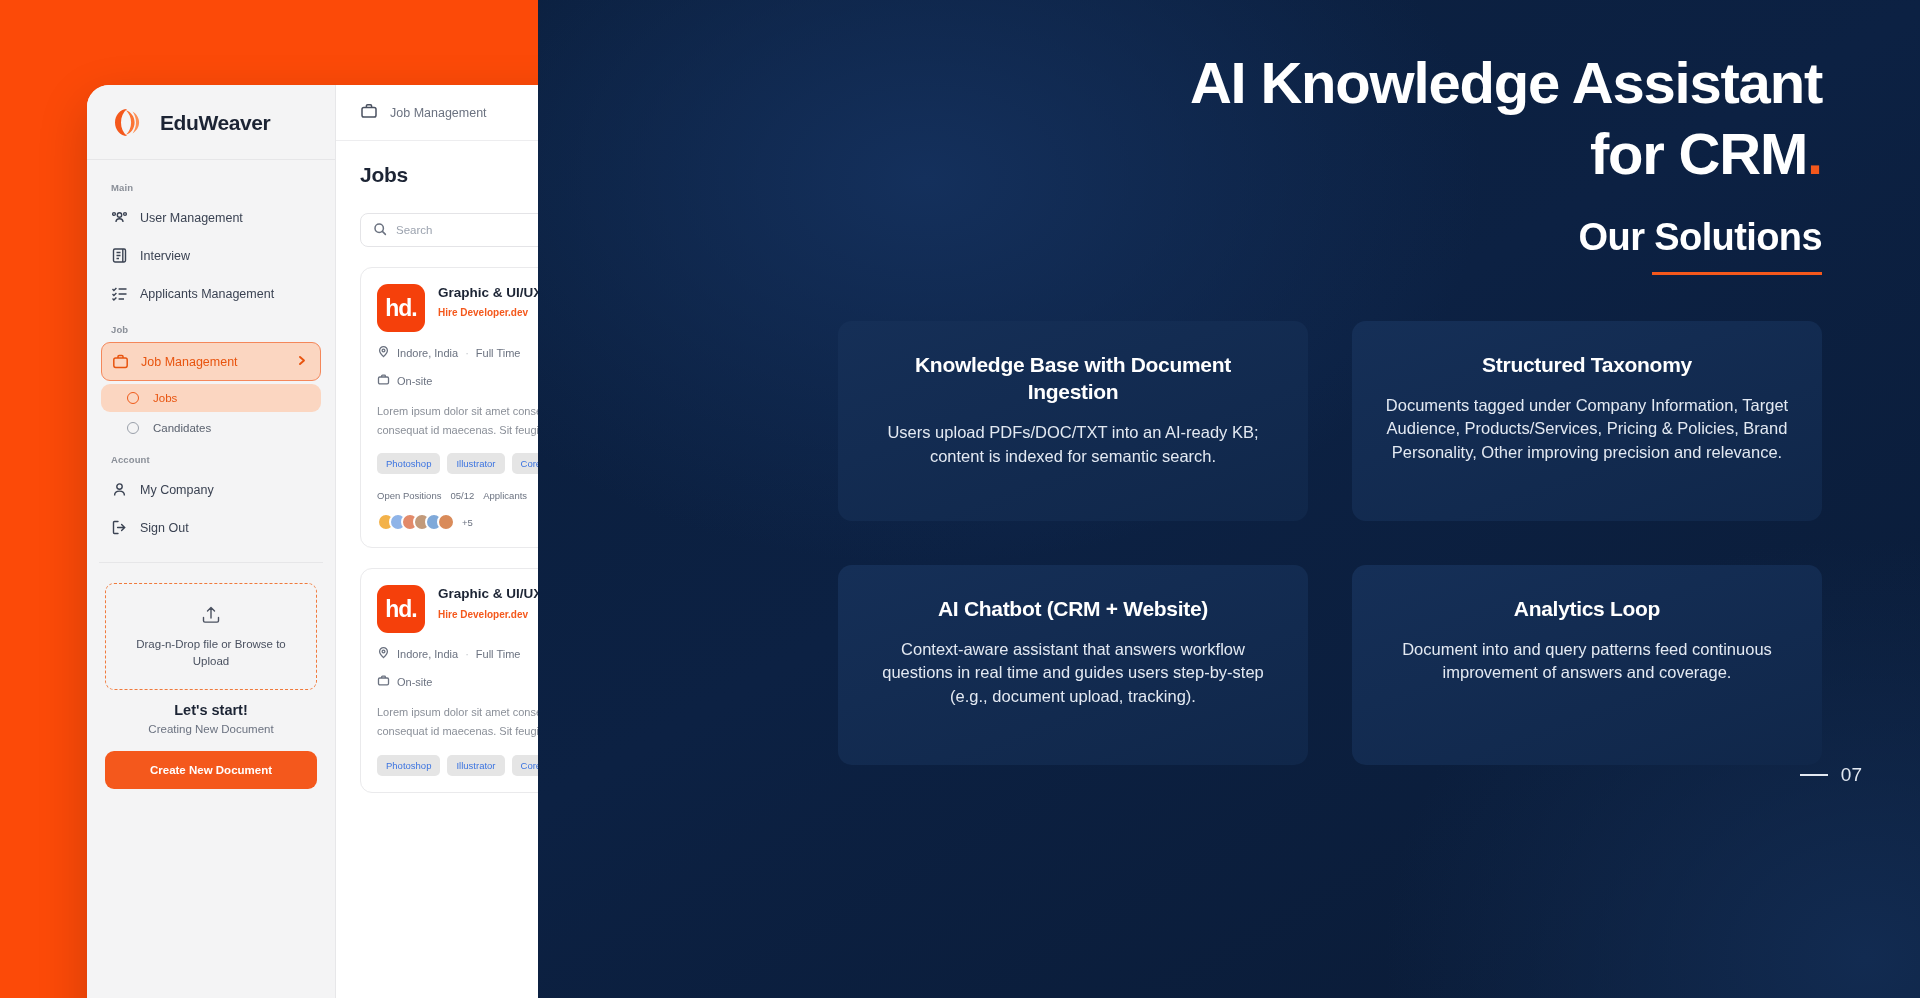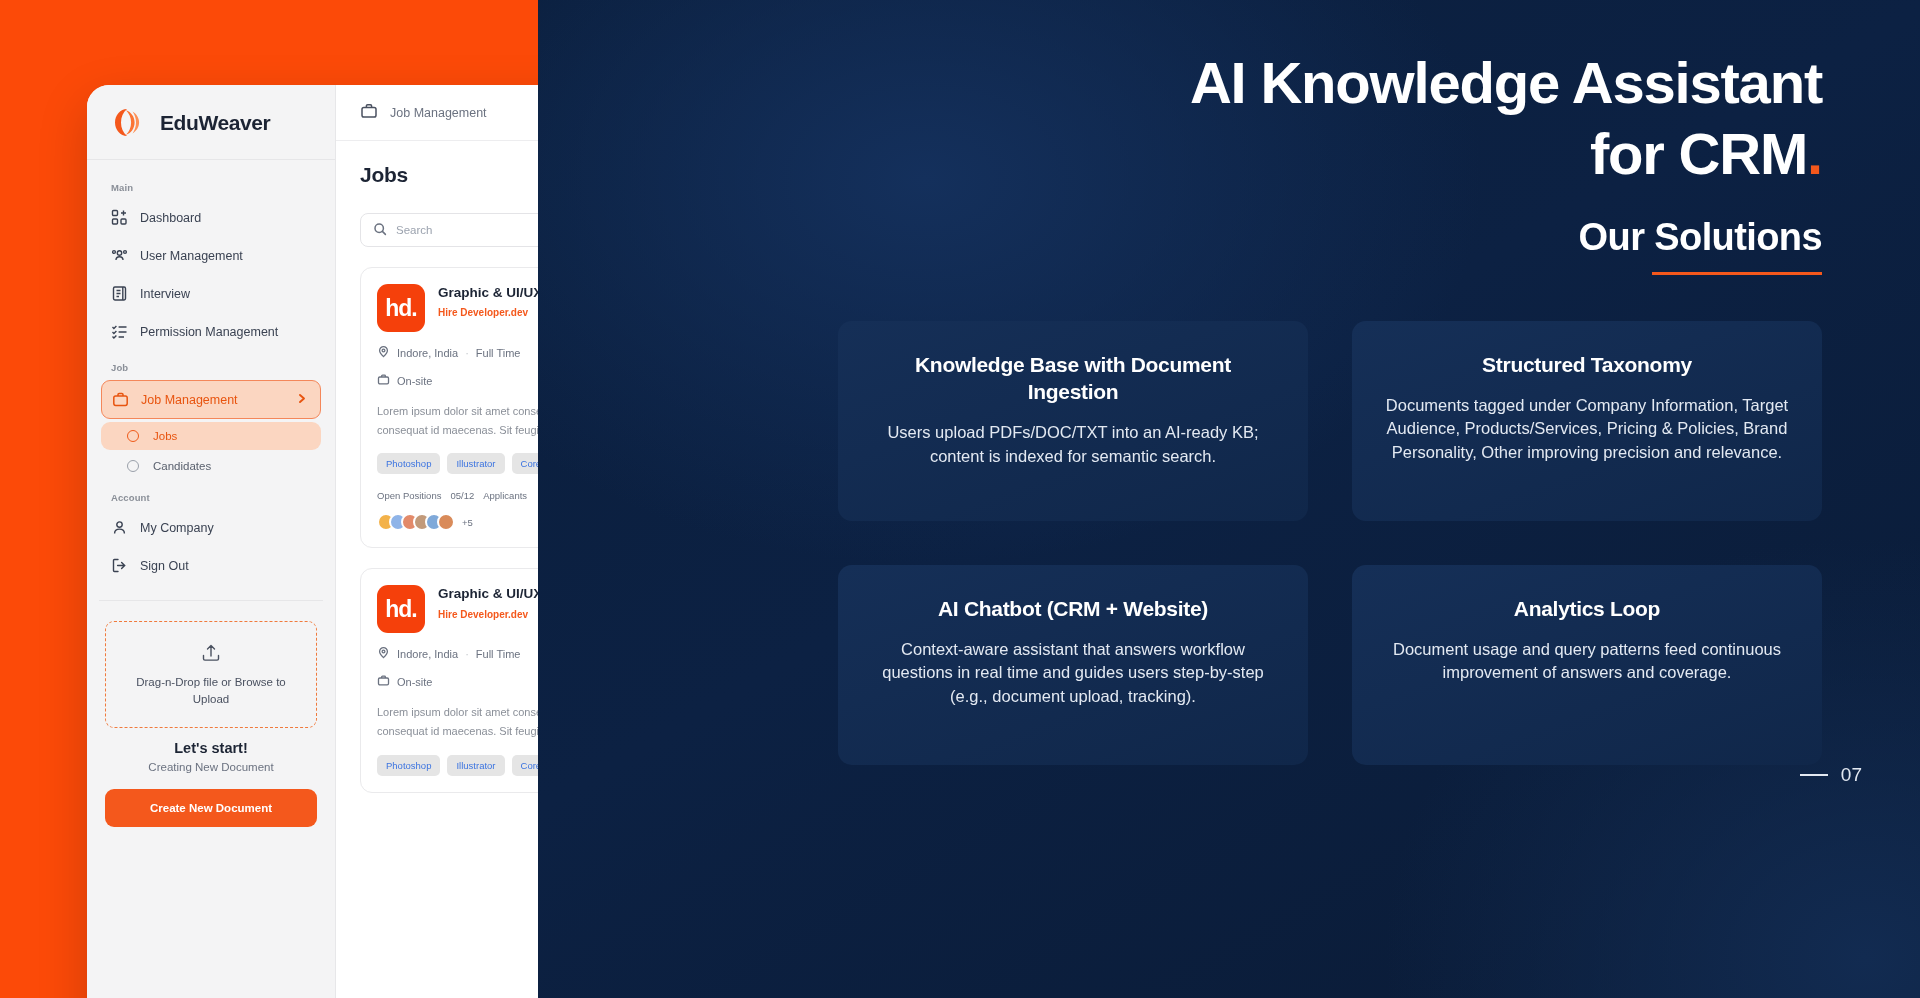--- a/index.html
+++ b/index.html
@@ -174,31 +174,20 @@
               <path d="M21.5 5.6c4 2.4 6.6 6.6 6.6 10.9s-2.6 8.5-6.6 10.9c2.3-3.2 3.5-7 3.5-10.9s-1.2-7.7-3.5-10.9z" fill="#FD8F54"></path>
             </svg>
           </span>
           <span class="brand-name">EduWeaver</span>
         </div>
 
         <div class="nav">
 
           <div class="nav-group-label">Main</div>
 
-          <div class="nav-item">
-            <span class="ni">
-              <svg viewBox="0 0 17 17" width="17" height="17" fill="none" stroke="#3A4252" stroke-width="1.4">
-                <rect x="1.5" y="1.5" width="5" height="5" rx="1"></rect>
-                <rect x="1.5" y="10" width="5" height="5" rx="1"></rect>
-                <rect x="10" y="10" width="5" height="5" rx="1"></rect>
-                <path d="M12.5 1.5v5M10 4h5"></path>
-              </svg>
-            </span>
-            <span>Dashboard</span>
-          </div>
 
           <div class="nav-item">
             <span class="ni">
               <svg viewBox="0 0 17 17" width="17" height="17" fill="none" stroke="#3A4252" stroke-width="1.4">
                 <circle cx="8.5" cy="6" r="2.2"></circle>
                   <path d="M5 13c0-2 1.6-3.2 3.5-3.2S12 11 12 13"></path>
                 <circle cx="3" cy="5" r="1.4"></circle>
                   <circle cx="14" cy="5" r="1.4"></circle>
               </svg>
             </span>
@@ -215,21 +204,21 @@
             <span>Interview</span>
           </div>
 
           <div class="nav-item">
             <span class="ni">
               <svg viewBox="0 0 17 17" width="17" height="17" fill="none" stroke="#3A4252" stroke-width="1.4">
                 <path d="M1.5 4l1.4 1.4L5.4 3M1.5 9l1.4 1.4L5.4 8M1.5 13.6L2.9 15l2.5-2.5"></path>
                 <path d="M7.6 4h7.9M7.6 9h7.9M7.6 14h5.4"></path>
               </svg>
             </span>
-            <span>Permission Management</span>
+            <span>Applicants Management</span>
           </div>
 
           <div class="nav-group-label">Job</div>
 
           <div class="nav-item active">
             <span class="ni">
               <svg viewBox="0 0 17 17" width="17" height="17" fill="none" stroke="#E8540F" stroke-width="1.5">
                 <rect x="1.8" y="5" width="13.4" height="9.4" rx="1.8"></rect>
                 <path d="M6 5V3.6c0-.6.5-1.1 1.1-1.1h2.8c.6 0 1.1.5 1.1 1.1V5"></path>
               </svg>
@@ -430,21 +419,21 @@
       <div class="sol-card">
         <div class="sol-title">Structured Taxonomy</div>
         <div class="sol-desc">Documents tagged under Company Information, Target Audience, Products/Services, Pricing &amp; Policies, Brand Personality, Other improving precision and relevance.</div>
       </div>
       <div class="sol-card">
         <div class="sol-title">AI Chatbot (CRM + Website)</div>
         <div class="sol-desc">Context-aware assistant that answers workflow questions in real time and guides users step-by-step (e.g., document upload, tracking).</div>
       </div>
       <div class="sol-card">
         <div class="sol-title">Analytics Loop</div>
-        <div class="sol-desc">Document usage and query patterns feed continuous improvement of answers and coverage.</div>
+        <div class="sol-desc">Document into and query patterns feed continuous improvement of answers and coverage.</div>
       </div>
     </div>
 
     <div class="pagenum">
       <span class="pagerule"></span>
       <span>07</span>
     </div>
   </div>
 
 </div>

